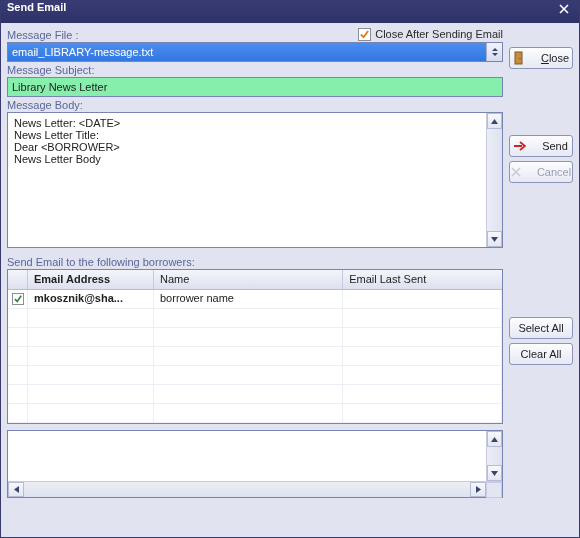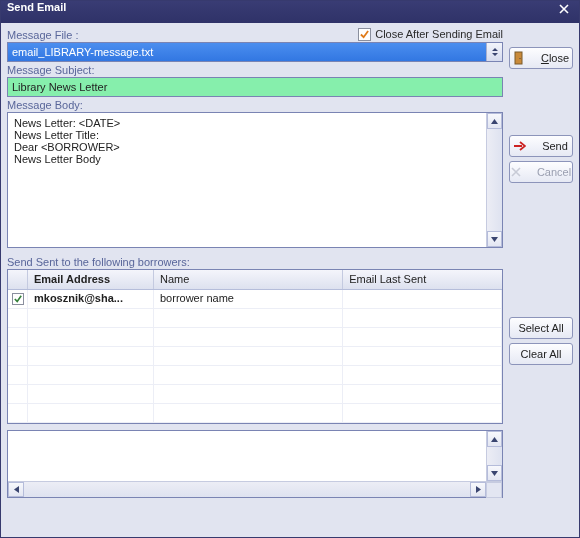--- a/index.html
+++ b/index.html
@@ -297,21 +297,21 @@
             </div>
           <div class="sb-track"></div>
           <div class="sb-btn">
               <svg width="7" height="5" viewBox="0 0 7 5">
                 <path d="M3.5 5 L7 0 L0 0 Z" fill="#3a4570"></path>
               </svg>
             </div>
         </div>
       </div>
 
-      <span class="label" style="margin-top:8px">Send Sent to the following borrowers:</span>
+      <span class="label" style="margin-top:8px">Send Email to the following borrowers:</span>
 
       <div class="table-wrap">
         <div class="table-head">
           <div class="th col-check"></div>
           <div class="th col-email">Email Address</div>
           <div class="th col-name">Name</div>
           <div class="th col-last">Email Last Sent</div>
         </div>
         <div class="table-body" id="tbody">
             <div class="tr">

